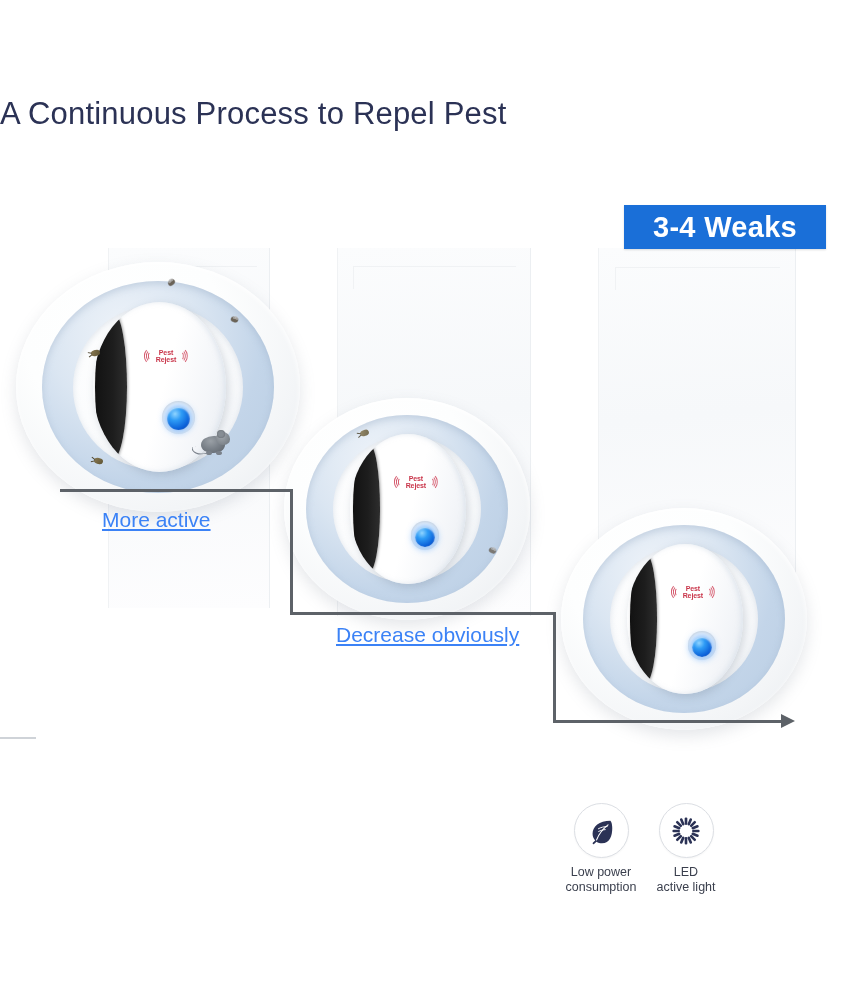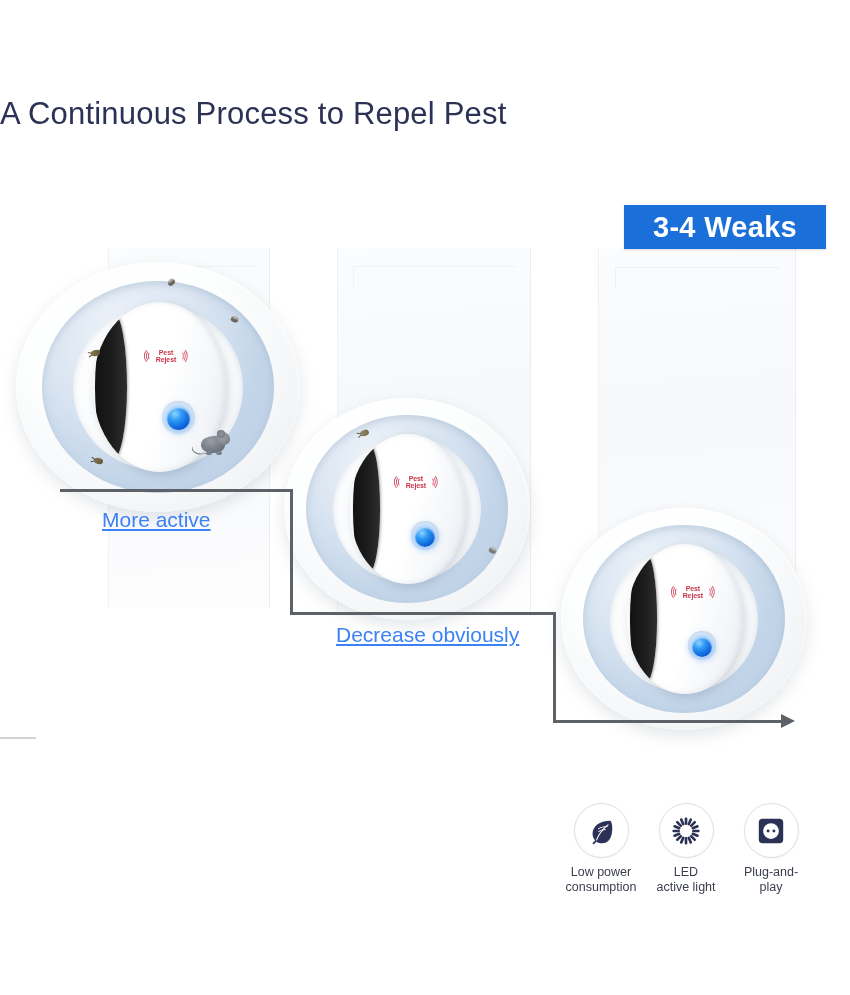--- a/index.html
+++ b/index.html
@@ -385,27 +385,16 @@
             <rect x="14.6" y="22.5" width="2.8" height="8" rx="1.2" transform="rotate(67.5 16 16)"></rect>
             <rect x="1.5" y="14.6" width="8" height="2.8" rx="1.2" transform="rotate(67.5 16 16)"></rect>
             <rect x="22.5" y="14.6" width="8" height="2.8" rx="1.2" transform="rotate(67.5 16 16)"></rect>
           </g>
         </svg>
       </div>
       <div class="feature-label">LED
 active light</div>
     </div>
 
-    <div class="feature">
-      <div class="feature-circle">
-        <svg width="30" height="30" viewBox="0 0 32 32">
-          <rect x="3" y="3" width="26" height="26" rx="4" fill="#2b3255"></rect>
-          <circle cx="16" cy="16" r="8.4" fill="#ffffff"></circle>
-          <circle cx="12.9" cy="16" r="1.55" fill="#2b3255"></circle>
-          <circle cx="19.1" cy="16" r="1.55" fill="#2b3255"></circle>
-        </svg>
-      </div>
-      <div class="feature-label">Plug-and-play</div>
-    </div>
 
   </div>
 
 </div>
 
 </body></html>

